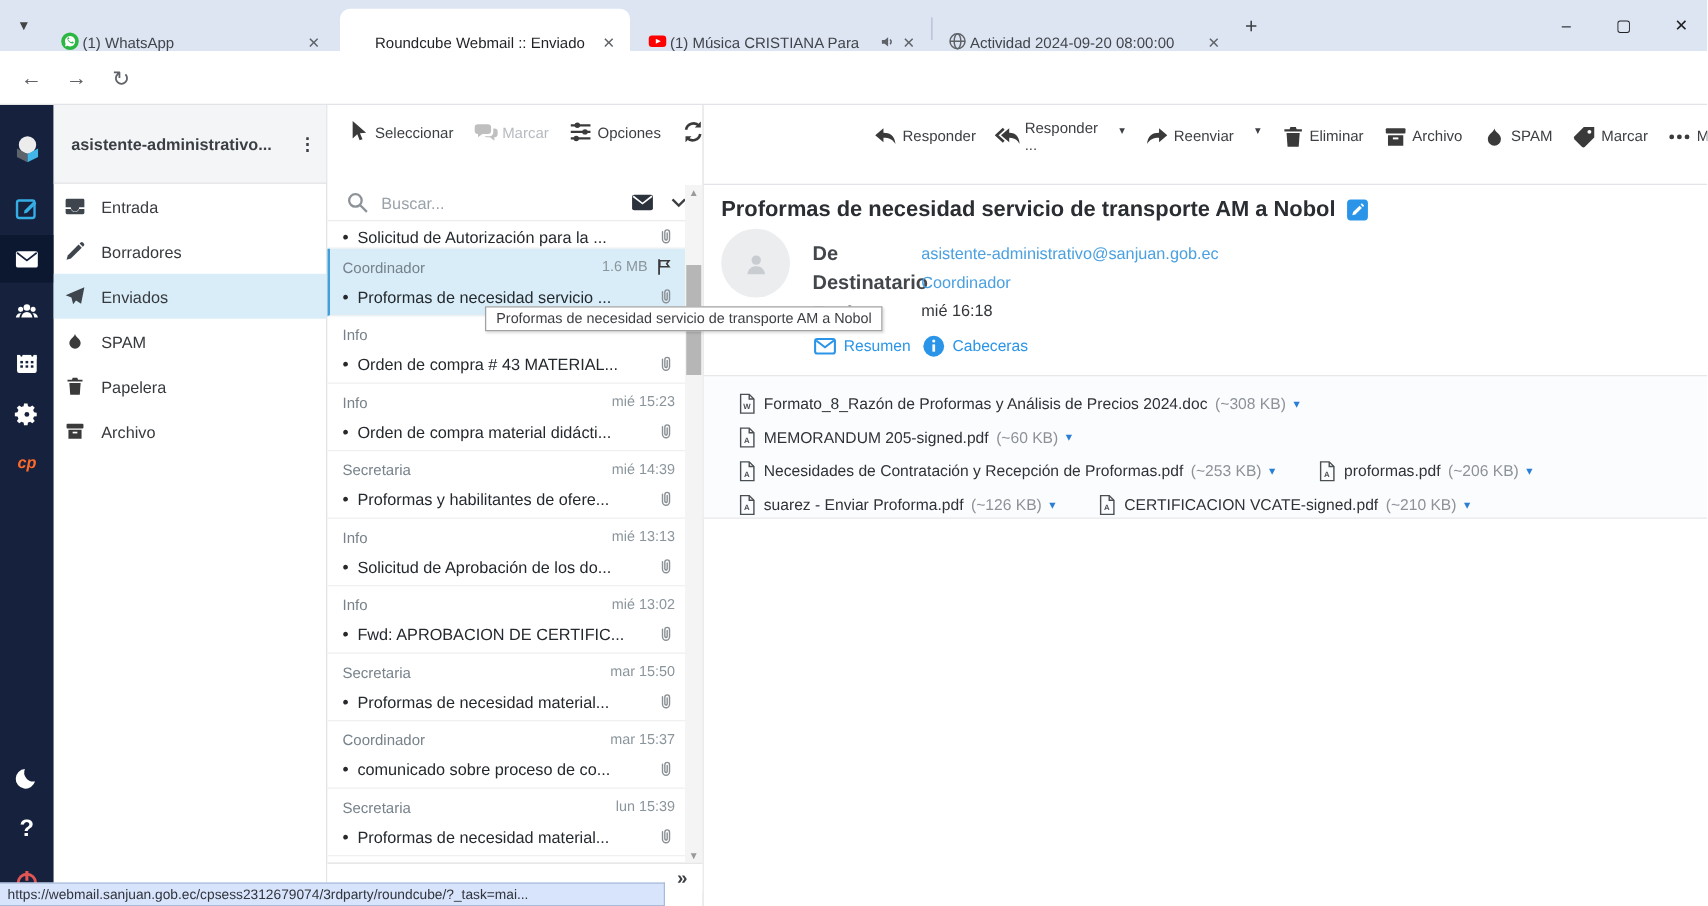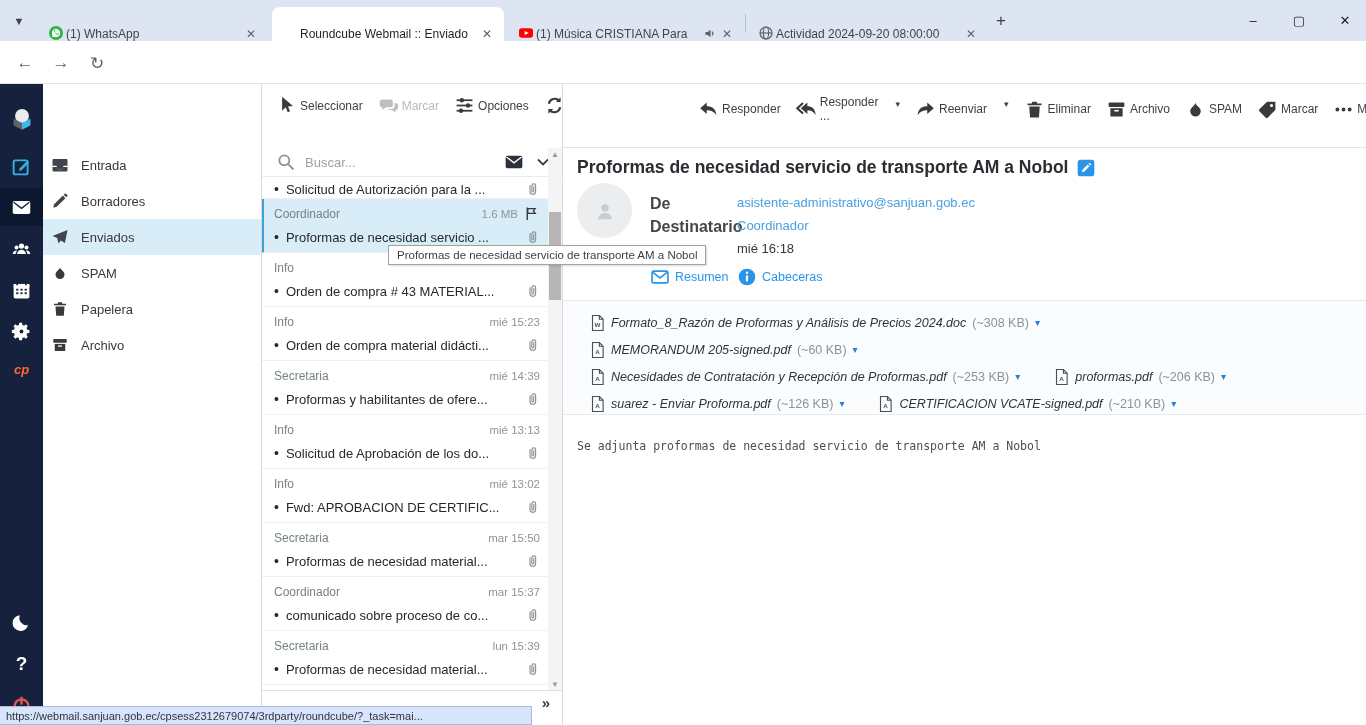--- a/index.html
+++ b/index.html
@@ -85,21 +85,21 @@
   .fldlbl{position:absolute;left:87px;font-size:16px;font-weight:bold;color:#43474c;}
   .fldval{position:absolute;left:174px;font-size:13px;}
   .linkblue{color:#4aa0e0;}
   .dateval{color:#33373b;}
   .hdrlink{position:absolute;display:flex;align-items:center;gap:5px;font-size:12.5px;color:#2a95e8;}
   #attachblock{position:absolute;left:0;top:216px;width:803px;height:115px;background:#fbfcfd;
                border-top:1px solid #e7e8ea;border-bottom:1px solid #e7e8ea;padding:8px 0 0 27px;}
   .attrow{display:flex;gap:34px;height:27px;align-items:center;}
   .att{display:flex;align-items:center;gap:6px;}
   .att .ic svg{width:15px;height:18px;}
-  .attname{font-size:12.5px;color:#2f3337;white-space:nowrap;font-style:italic;}
+  .attname{font-size:12.5px;color:#2f3337;white-space:nowrap;}
   .attsize{font-size:12.5px;color:#8d9299;}
   .caret{color:#2a7fd4;font-size:10px;}
   #mailbody{position:absolute;left:14px;top:355px;font-family:"DejaVu Sans Mono",monospace;
             font-size:11.5px;color:#4b4f54;white-space:pre;}
   
   #tooltip{position:absolute;left:388px;top:245px;background:#fff;border:1px solid #a2a2a2;
            padding:3px 8px;font-size:11.5px;color:#3c3f43;white-space:nowrap;z-index:50;
            box-shadow:1px 1px 2px rgba(0,0,0,.15);}
   #statusbar{position:absolute;left:0;top:706px;width:532px;height:19px;background:#d8e4fc;
              border:1px solid #a9bbd9;border-left:none;display:flex;align-items:center;
@@ -310,20 +310,24 @@
           <span class="ic">
             <svg viewBox="0 0 24 24" width="21" height="21">
               <circle cx="12" cy="13" r="8" fill="none" stroke="#e25555" stroke-width="2.6"></circle>
               <line x1="12" y1="2" x2="12" y2="11" stroke="#e25555" stroke-width="2.8"></line>
             </svg>
           </span>
         </div>
       </div>
 
     <div id="folderpane">
+      <div id="acct">
+        <span class="lbl">asistente-administrativo...</span>
+        <span style="color:#3a3f45;font-weight:bold;font-size:14px;">⋮</span>
+      </div>
       <div id="folders">
           <div class="folder">
             <span class="ic">
               <svg viewBox="0 0 24 24" width="18" height="18">
                 <path d="M3.5 4h17A1.5 1.5 0 0 1 22 5.5V13h-5.5a4.5 4.5 0 0 1-9 0H2V5.5A1.5 1.5 0 0 1 3.5 4z" fill="#3f454c"></path>
                 <path d="M2 14.8h5.7a4.5 4.5 0 0 0 8.6 0H22V19a1.5 1.5 0 0 1-1.5 1.5h-17A1.5 1.5 0 0 1 2 19z" fill="#3f454c"></path>
               </svg>
             </span>
             <span>Entrada</span>
           </div>
@@ -827,19 +831,18 @@
                   <text x="12" y="21" font-size="10" font-weight="bold" text-anchor="middle" fill="#4a4f54" font-family="Liberation Sans, sans-serif">A</text>
                 </svg>
               </span>
               <span class="attname">CERTIFICACION VCATE-signed.pdf</span>
               <span class="attsize">(~210 KB)</span>
               <span class="caret">▾</span>
             </span>
           </div>
         </div>
 
-      <div id="mailbody">Se adjunta proformas de necesidad servicio de transporte AM a Nobol</div>
     </div>
   </div>
 
   <div id="tooltip">Proformas de necesidad servicio de transporte AM a Nobol</div>
   <div id="statusbar">https://webmail.sanjuan.gob.ec/cpsess2312679074/3rdparty/roundcube/?_task=mai...</div>
 </div>
 
 </body></html>

